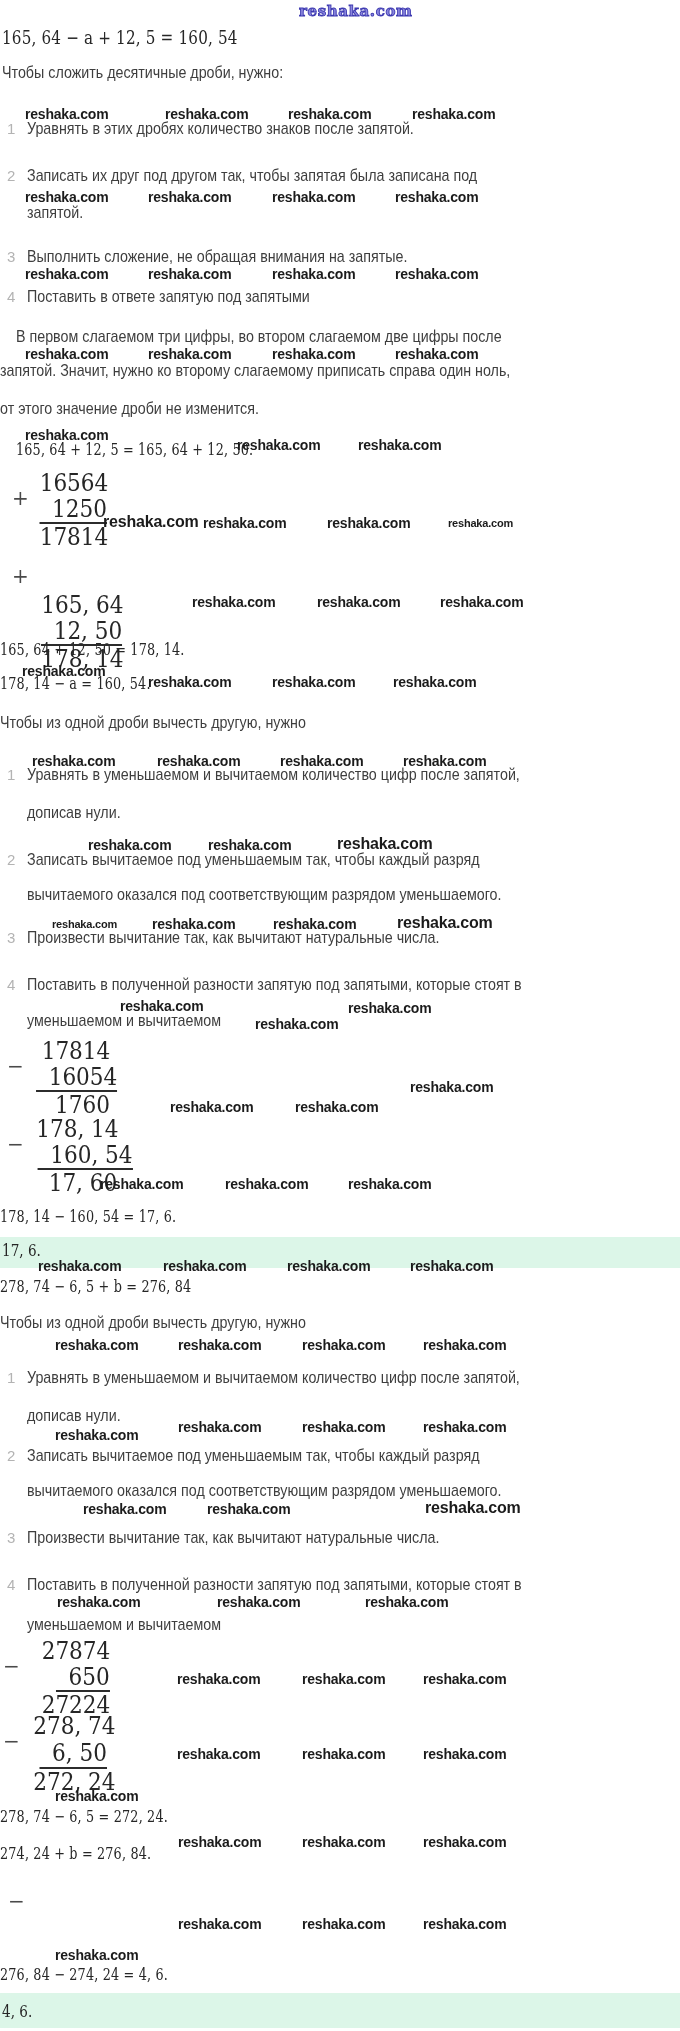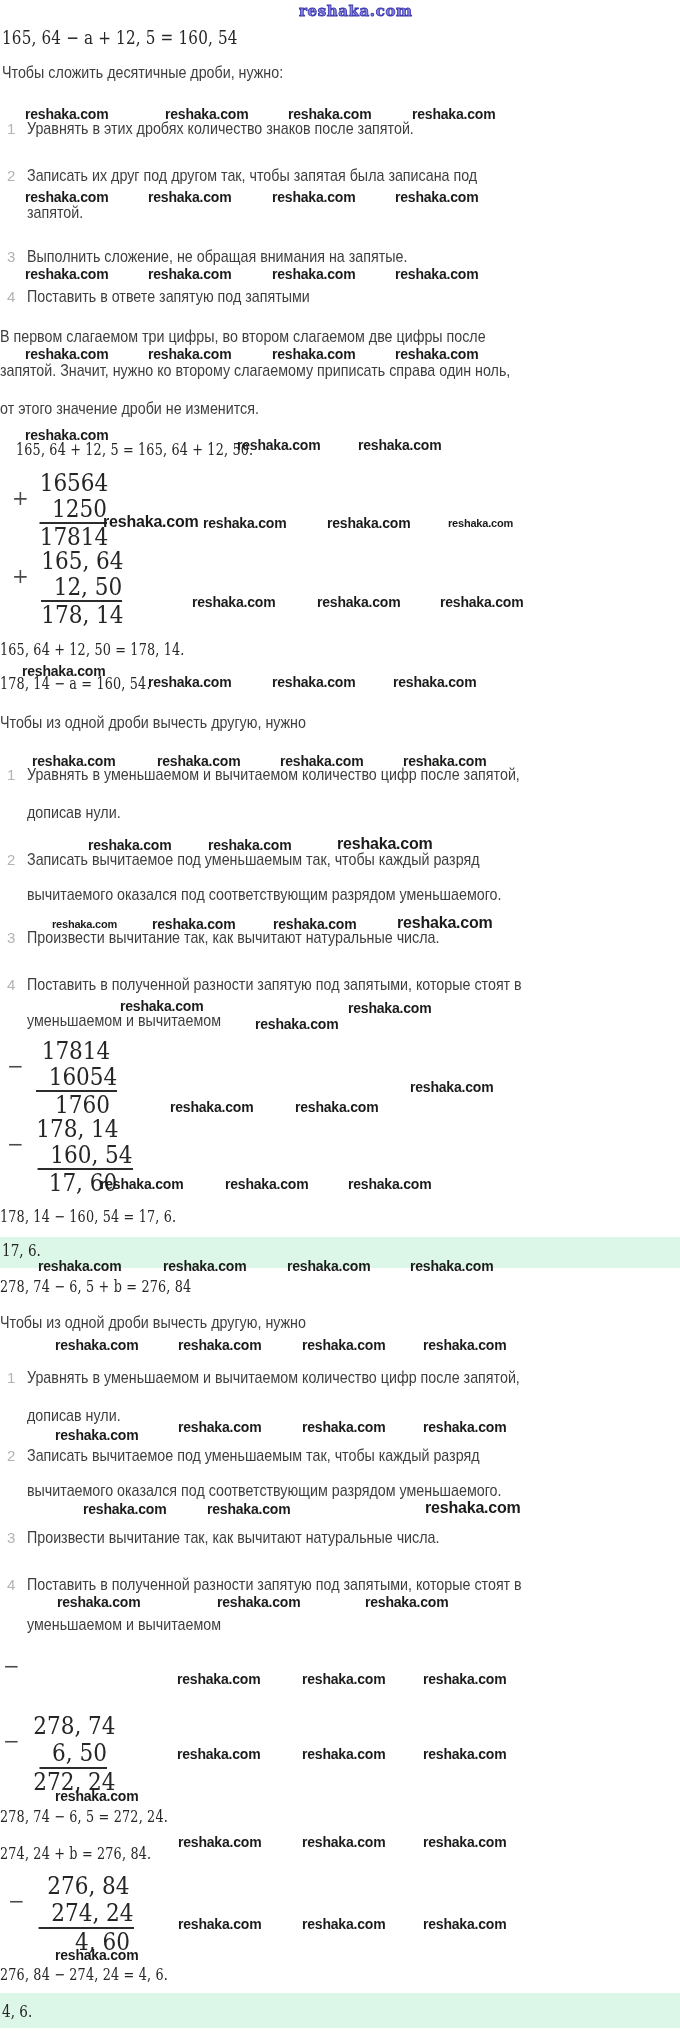--- a/index.html
+++ b/index.html
@@ -40,21 +40,21 @@
 <div class="page">
   <div class="logo">reshaka.com</div>
   <div id="content">
       <div class="ln math big" style="left: 2px; top: 27px;"><span class="tx">165, 64 − a + 12, 5 = 160, 54</span></div>
       <div class="ln text" style="left: 2px; top: 63px;"><span class="tx">Чтобы сложить десятичные дроби, нужно:</span></div>
       <div class="ln item" style="left: 7px; top: 119px;"><span class="num">1</span><span class="tx">Уравнять в этих дробях количество знаков после запятой.</span></div>
       <div class="ln item" style="left: 7px; top: 166px;"><span class="num">2</span><span class="tx">Записать их друг под другом так, чтобы запятая была записана под</span></div>
       <div class="ln cont" style="left: 27px; top: 203px;"><span class="tx">запятой.</span></div>
       <div class="ln item" style="left: 7px; top: 247px;"><span class="num">3</span><span class="tx">Выполнить сложение, не обращая внимания на запятые.</span></div>
       <div class="ln item" style="left: 7px; top: 287px;"><span class="num">4</span><span class="tx">Поставить в ответе запятую под запятыми</span></div>
-      <div class="ln text" style="left: 0px; top: 327px;"><span class="tx">В первом слагаемом три цифры, во втором слагаемом две цифры после</span></div>
+      <div class="ln text" style="left: 16px; top: 327px;"><span class="tx">В первом слагаемом три цифры, во втором слагаемом две цифры после</span></div>
       <div class="ln text" style="left: 0px; top: 361px;"><span class="tx">запятой. Значит, нужно ко второму слагаемому приписать справа один ноль,</span></div>
       <div class="ln text" style="left: 0px; top: 399px;"><span class="tx">от этого значение дроби не изменится.</span></div>
       <div class="ln math" style="left: 16px; top: 441px;"><span class="tx">165, 64 + 12, 5 = 165, 64 + 12, 50.</span></div>
       <div class="ln math" style="left: 0px; top: 641px;"><span class="tx">165, 64 + 12, 50 = 178, 14.</span></div>
       <div class="ln math" style="left: 0px; top: 675px;"><span class="tx">178, 14 − a = 160, 54.</span></div>
       <div class="ln text" style="left: 0px; top: 713px;"><span class="tx">Чтобы из одной дроби вычесть другую, нужно</span></div>
       <div class="ln item" style="left: 7px; top: 765px;"><span class="num">1</span><span class="tx">Уравнять в уменьшаемом и вычитаемом количество цифр после запятой,</span></div>
       <div class="ln cont" style="left: 27px; top: 803px;"><span class="tx">дописав нули.</span></div>
       <div class="ln item" style="left: 7px; top: 850px;"><span class="num">2</span><span class="tx">Записать вычитаемое под уменьшаемым так, чтобы каждый разряд</span></div>
       <div class="ln cont" style="left: 27px; top: 885px;"><span class="tx">вычитаемого оказался под соответствующим разрядом уменьшаемого.</span></div>
@@ -77,21 +77,21 @@
       <div class="col" style="left: 12px; top: 470px;">
         <span class="op" style="top: 16px;">+</span>
         <div class="nums" style="width: 75px;">
           <div class="crow" style="line-height: 26px;"><span>16564</span></div>
           <div class="crow u" style="line-height: 26px;"><span>1250</span></div>
           <div class="crow" style="line-height: 26px;"><span>17814</span></div>
         </div>
       </div>
       <div class="col" style="left: 12px; top: 548px;">
         <span class="op" style="top: 16px;">+</span>
-        <div class="nums" style="width: 83px;">
+        <div class="nums" style="width: 83px; margin-top: 44px;">
           <div class="crow" style="line-height: 26px;"><span>165, 64</span></div>
           <div class="crow u" style="line-height: 26px;"><span>12, 50</span></div>
           <div class="crow" style="line-height: 26px;"><span>178, 14</span></div>
         </div>
       </div>
       <div class="col" style="left: 7px; top: 1038px;">
         <span class="op" style="top: 16px;">−</span>
         <div class="nums" style="width: 83px;">
           <div class="crow" style="line-height: 26px;"><span>17814</span></div>
           <div class="crow u" style="line-height: 26px;"><span>16054</span></div>
@@ -101,36 +101,36 @@
       <div class="col" style="left: 7px; top: 1116px;">
         <span class="op" style="top: 16px;">−</span>
         <div class="nums" style="width: 90px;">
           <div class="crow" style="line-height: 26px;"><span>178, 14</span></div>
           <div class="crow u" style="line-height: 26px;"><span>160, 54</span></div>
           <div class="crow" style="line-height: 26px;"><span>17, 60</span></div>
         </div>
       </div>
       <div class="col" style="left: 3px; top: 1638px;">
         <span class="op" style="top: 16px;">−</span>
+        <div class="nums" style="width: 87px;">
+          <div class="crow" style="line-height: 26px;"><span>27874</span></div>
+          <div class="crow u" style="line-height: 26px;"><span>650</span></div>
+          <div class="crow" style="line-height: 26px;"><span>27224</span></div>
+        </div>
       </div>
       <div class="col" style="left: 3px; top: 1713px;">
         <span class="op" style="top: 16px;">−</span>
         <div class="nums" style="width: 94px; text-align: center;">
           <div class="crow" style="line-height: 27px;"><span>278, 74</span></div>
           <div class="crow u" style="line-height: 27px;"><span>6, 50</span></div>
           <div class="crow" style="line-height: 27px; text-decoration: underline;"><span>272, 24</span></div>
         </div>
       </div>
       <div class="col" style="left: 8px; top: 1873px;">
         <span class="op" style="top: 16px;">−</span>
-        <div class="nums" style="width: 102px;">
-          <div class="crow" style="line-height: 27px;"><span>276, 84</span></div>
-          <div class="crow u" style="line-height: 27px;"><span>274, 24</span></div>
-          <div class="crow" style="line-height: 27px;"><span>4, 60</span></div>
-        </div>
       </div>
       <div class="ans" style="top: 1237px; height: 31px;">
         <span class="atx" style="top: 4px;">17, 6.</span>
       </div>
       <div class="ans" style="top: 1993px; height: 35px;">
         <span class="atx" style="top: 9px;">4, 6.</span>
       </div>
       <span class="wm" style="left: 25px; top: 106px;">reshaka.com</span>
       <span class="wm" style="left: 165px; top: 106px;">reshaka.com</span>
       <span class="wm" style="left: 288px; top: 106px;">reshaka.com</span>

